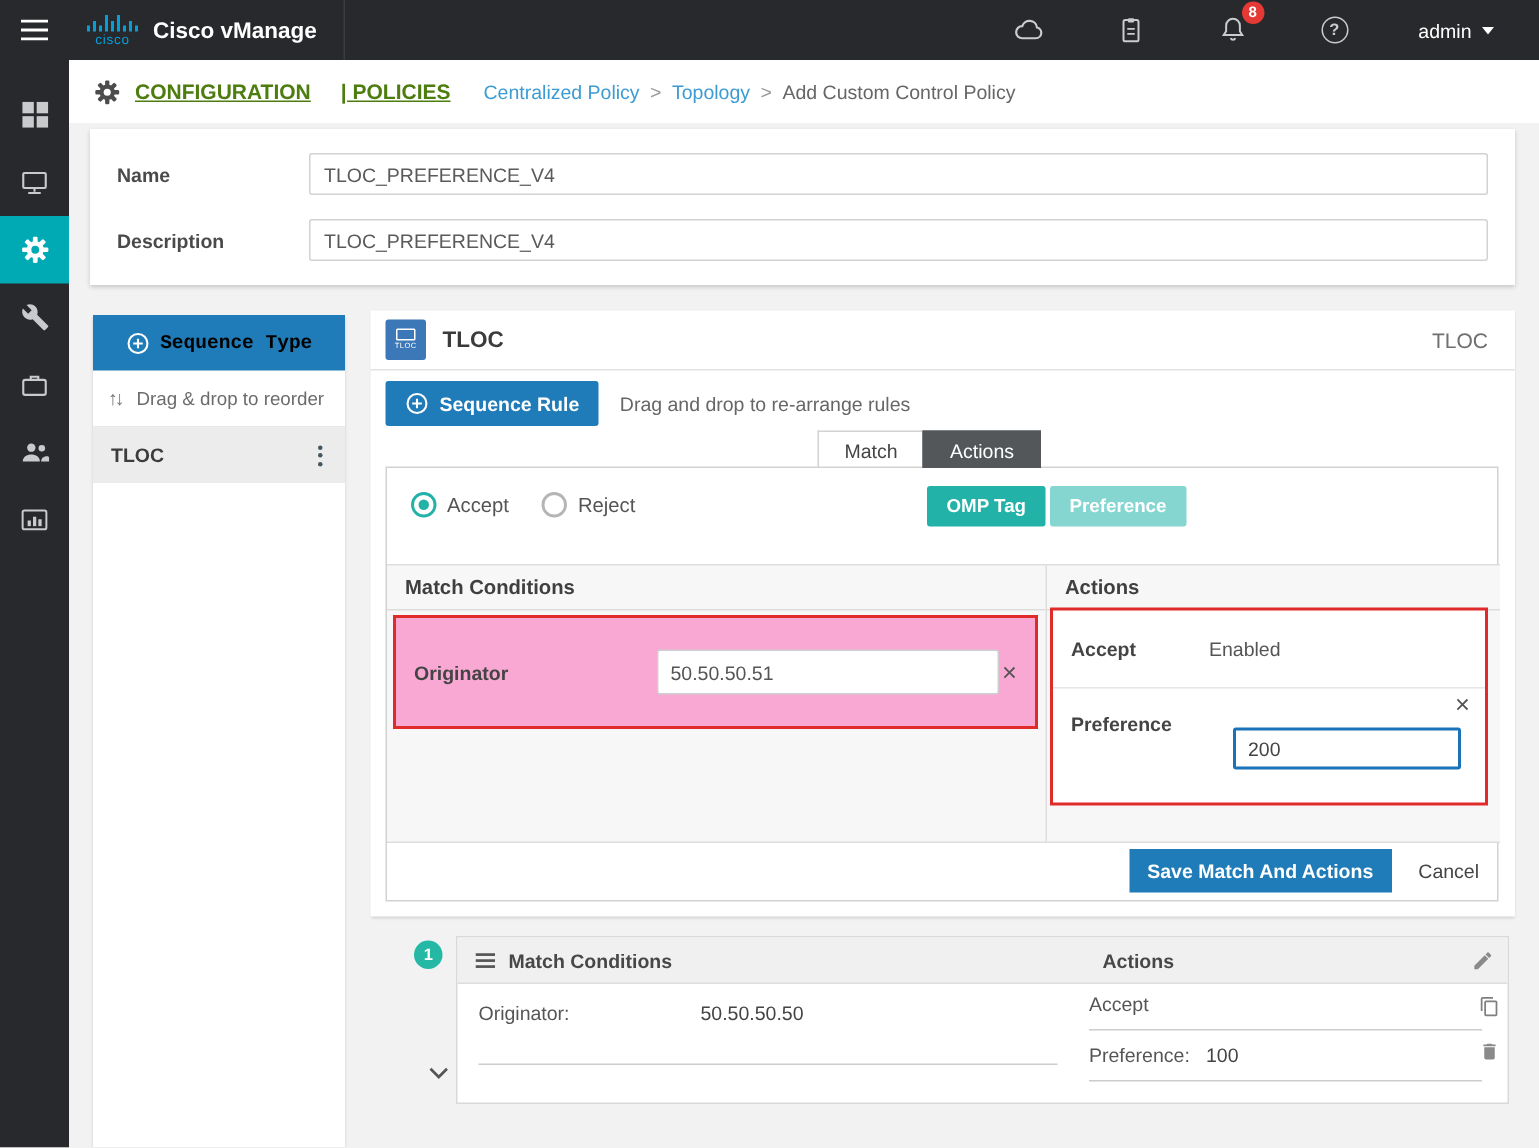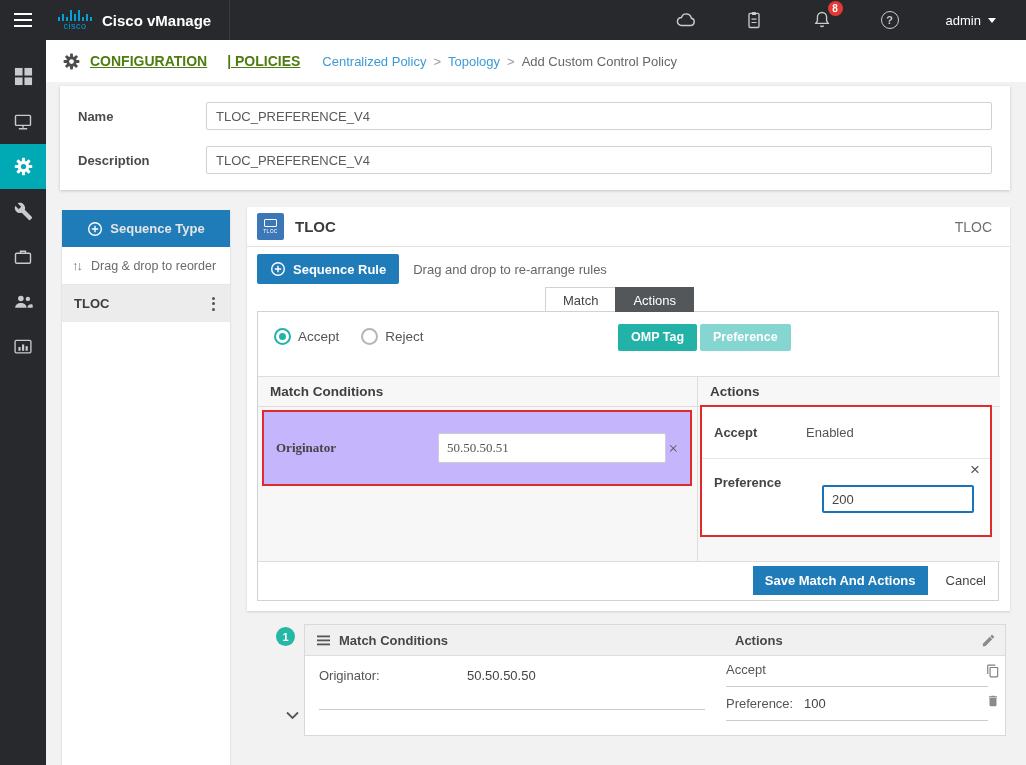--- a/index.html
+++ b/index.html
@@ -42,21 +42,21 @@
   .crumb-current{color:#666;}
 
   
   .name-card{position:absolute;left:60px;top:86px;width:950px;height:104px;background:#fff;box-shadow:0 1px 3px rgba(0,0,0,.18);padding:15px 18px;display:flex;flex-direction:column;justify-content:space-between;}
   .form-row{display:flex;align-items:center;height:30px;}
   .form-label{width:128px;font-size:13px;font-weight:bold;color:#4a4a4a;}
   .form-input{flex:1;height:28px;border:1px solid #d2d2d2;border-radius:2px;padding:0 9px;font-size:13px;color:#5a5a5a;font-family:inherit;background:#fff;}
 
   
   .seq-panel{position:absolute;left:62px;top:210px;width:168px;height:555px;background:#fff;box-shadow:0 1px 2px rgba(0,0,0,.15);}
-  .seq-type-btn{height:37px;background:#1f7cb8;color:#e5e5e5;display:flex;align-items:center;justify-content:center;gap:7px;font-size:13px;font-weight:bold;cursor:pointer;}
+  .seq-type-btn{height:37px;background:#1f7cb8;color:#000000;display:flex;align-items:center;justify-content:center;gap:7px;font-size:13px;font-weight:bold;cursor:pointer;font-family:Liberation Mono, monospace;}
   .reorder-row{height:38px;display:flex;align-items:center;padding:0 10px;gap:7px;font-size:12.5px;color:#6b6b6b;border-bottom:1px solid #e6e6e6;}
   .reorder-glyph{font-size:13px;color:#777;letter-spacing:-2px;padding-right:3px;}
   .seq-item{height:37px;background:#ececec;display:flex;align-items:center;justify-content:space-between;padding:0 12px;font-size:13px;font-weight:bold;color:#3c3c3c;cursor:pointer;}
   .dots{display:flex;flex-direction:column;gap:2.5px;cursor:pointer;padding:3px;}
   .dots i{width:3px;height:3px;border-radius:50%;background:#44565f;display:block;}
   .default-action{height:36px;display:flex;align-items:center;padding:0 12px;font-size:12px;font-weight:bold;color:#555;border-bottom:1px solid #eee;cursor:pointer;}
 
   
   .editor-wrap{position:absolute;left:247px;top:207px;width:763px;height:404px;background:#fff;box-shadow:0 1px 2px rgba(0,0,0,.15);}
   .ed-titlebar{height:40px;border-bottom:1px solid #e2e2e2;display:flex;align-items:center;padding:0 10px;}
@@ -79,21 +79,21 @@
   .radio.sel .rdot{border-color:#23b2a7;}
   .radio.sel .rdot::after{content:"";position:absolute;left:3px;top:3px;width:7px;height:7px;border-radius:50%;background:#23b2a7;}
   .chips{position:absolute;left:345px;top:12px;display:flex;gap:3px;padding-left:15px;}
   .chip{height:27px;line-height:27px;padding:0 13px;color:#fff;font-size:12.5px;font-weight:bold;border-radius:2px;cursor:pointer;}
   .chip.omp{background:#23b2a7;}
   .chip.pref{background:#85d6d0;}
   .cond-area{position:absolute;left:0;top:64px;width:742px;height:186px;background:#f7f7f7;border-top:1px solid #ddd;border-bottom:1px solid #ddd;display:flex;}
   .col-match{width:440px;border-right:1px solid #ddd;position:relative;}
   .col-actions{flex:1;position:relative;}
   .col-head{height:30px;line-height:30px;padding:0 12px;font-size:13.5px;font-weight:bold;color:#3f3f3f;border-bottom:1px solid #ddd;}
-  .red-box-match{position:absolute;left:4px;top:33px;width:430px;height:76px;border:2px solid #e02b2b;background:#c4b5fd;display:flex;align-items:center;padding:0 12px;font-family:Liberation Serif, serif;}
+  .red-box-match{position:absolute;left:4px;top:33px;width:430px;height:76px;border:2px solid #e02b2b;background:#f9a8d4;display:flex;align-items:center;padding:0 12px;}
   .rb-label{font-size:13px;font-weight:bold;color:#444;width:162px;}
   .rb-input{width:228px;height:30px;border:1px solid #cfcfcf;border-radius:2px;padding:0 8px;font-size:13px;color:#555;font-family:inherit;}
   .rb-close{margin-left:auto;color:#555;font-size:17px;cursor:pointer;line-height:1;}
   .red-box-actions{position:absolute;left:2px;top:28px;width:292px;height:132px;border:2px solid #e02b2b;background:#fff;}
   .act-row1{height:52px;display:flex;align-items:center;padding:0 12px;border-bottom:1px solid #e6e6e6;}
   .act-row1 .lbl{font-size:13px;font-weight:bold;color:#444;width:92px;}
   .act-row1 .val{font-size:13px;color:#555;}
   .act-row2{position:relative;height:76px;}
   .act-row2 .lbl{position:absolute;left:12px;top:16px;font-size:13px;font-weight:bold;color:#444;}
   .act-close{position:absolute;right:10px;top:2px;font-size:17px;color:#555;cursor:pointer;line-height:1;}

